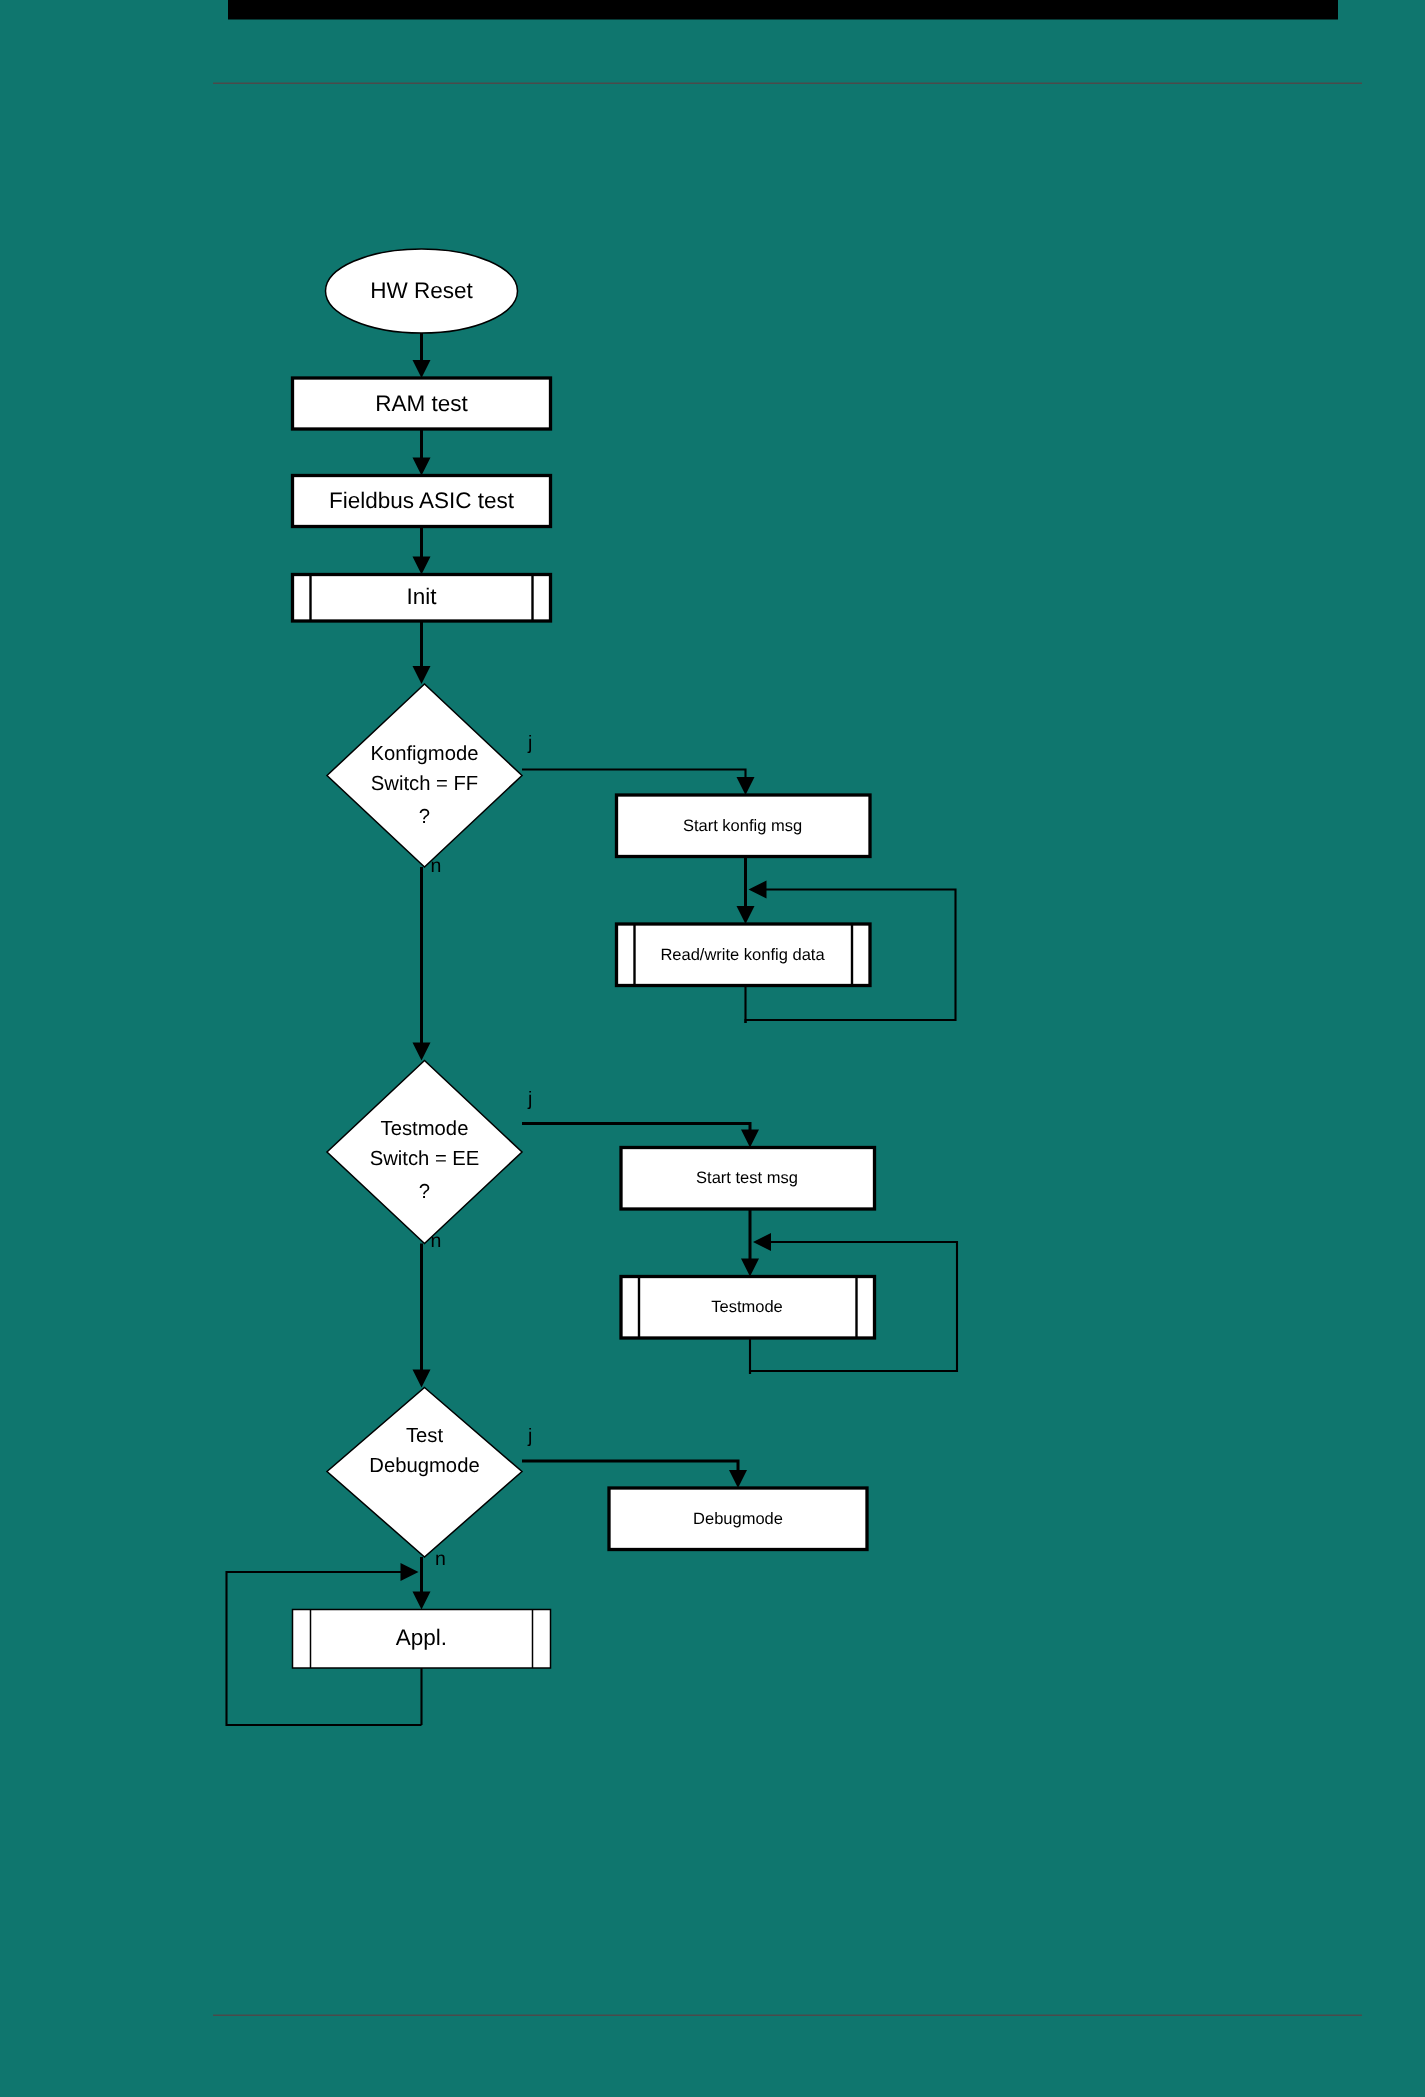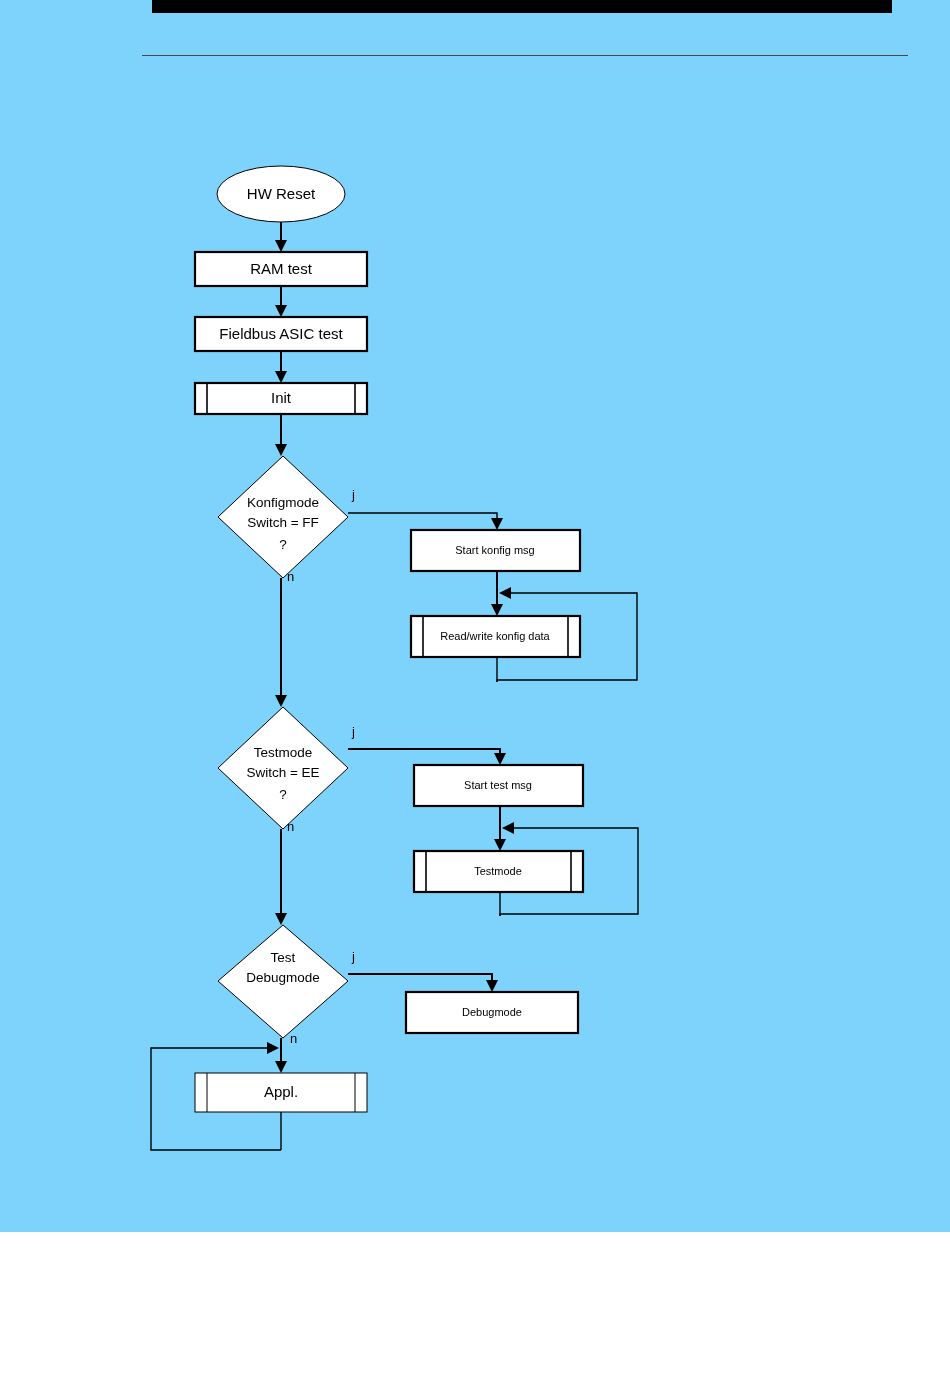--- a/index.html
+++ b/index.html
@@ -8,22 +8,22 @@
     padding: 0;
     background: #ffffff;
   }
   body {
     font-family: "Liberation Sans", sans-serif;
     -webkit-font-smoothing: none;
   }
   #page {
     position: relative;
     width: 950px;
-    height: 1232px;
-    background: #7dd3fc;
+    height: 1398px;
+    background: #0f766e;
     overflow: hidden;
   }
   #header-bar {
     position: absolute;
     left: 152px;
     top: 0px;
     width: 740px;
     height: 13px;
     background: #000000;
   }

